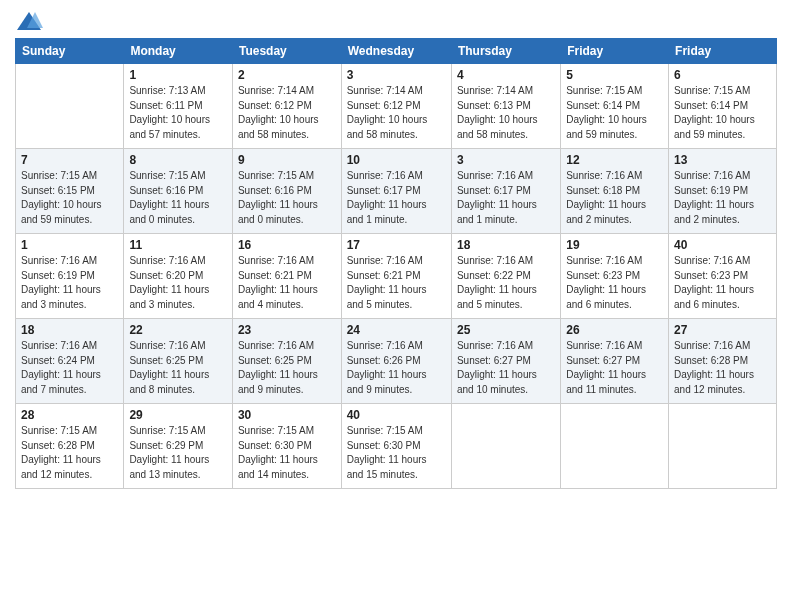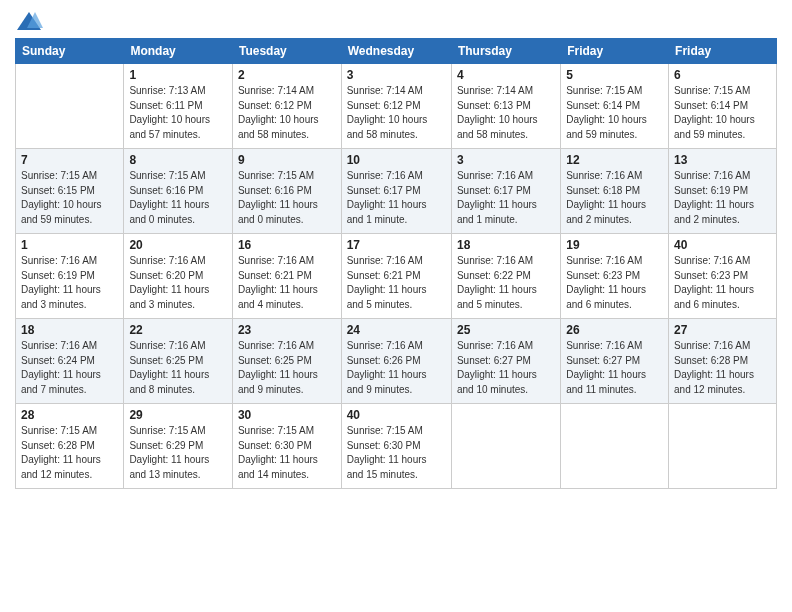--- a/index.html
+++ b/index.html
@@ -232,21 +232,21 @@
         </tr>
         <tr>
           <td>
             <span class="day-number">1</span>
             <div class="day-info" style="white-space: pre-line;">Sunrise: 7:16 AM
 Sunset: 6:19 PM
 Daylight: 11 hours
 and 3 minutes.</div>
           </td>
           <td>
-            <span class="day-number">20</span>
+            <span class="day-number">11</span>
             <div class="day-info" style="white-space: pre-line;">Sunrise: 7:16 AM
 Sunset: 6:20 PM
 Daylight: 11 hours
 and 3 minutes.</div>
           </td>
           <td>
             <span class="day-number">16</span>
             <div class="day-info" style="white-space: pre-line;">Sunrise: 7:16 AM
 Sunset: 6:21 PM
 Daylight: 11 hours

